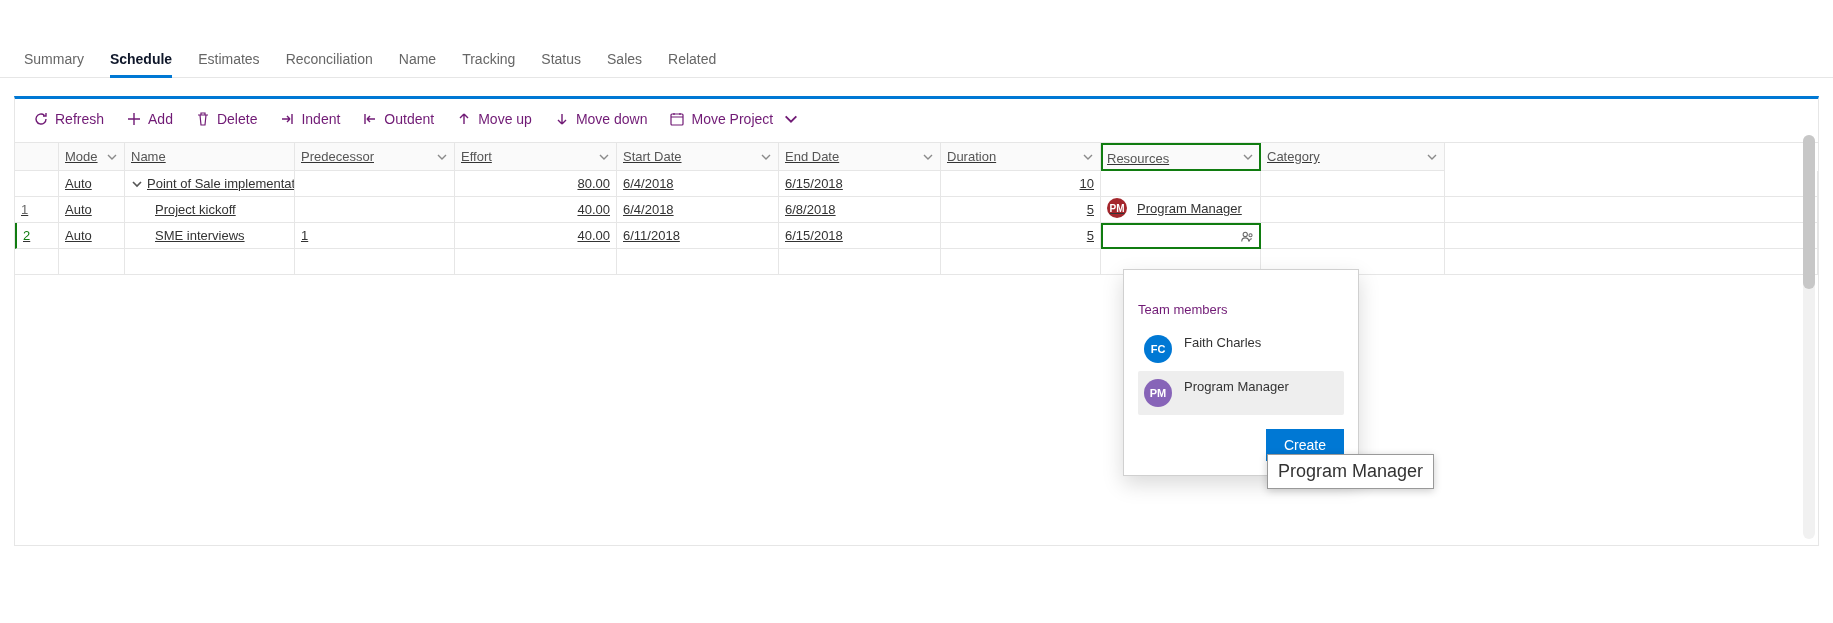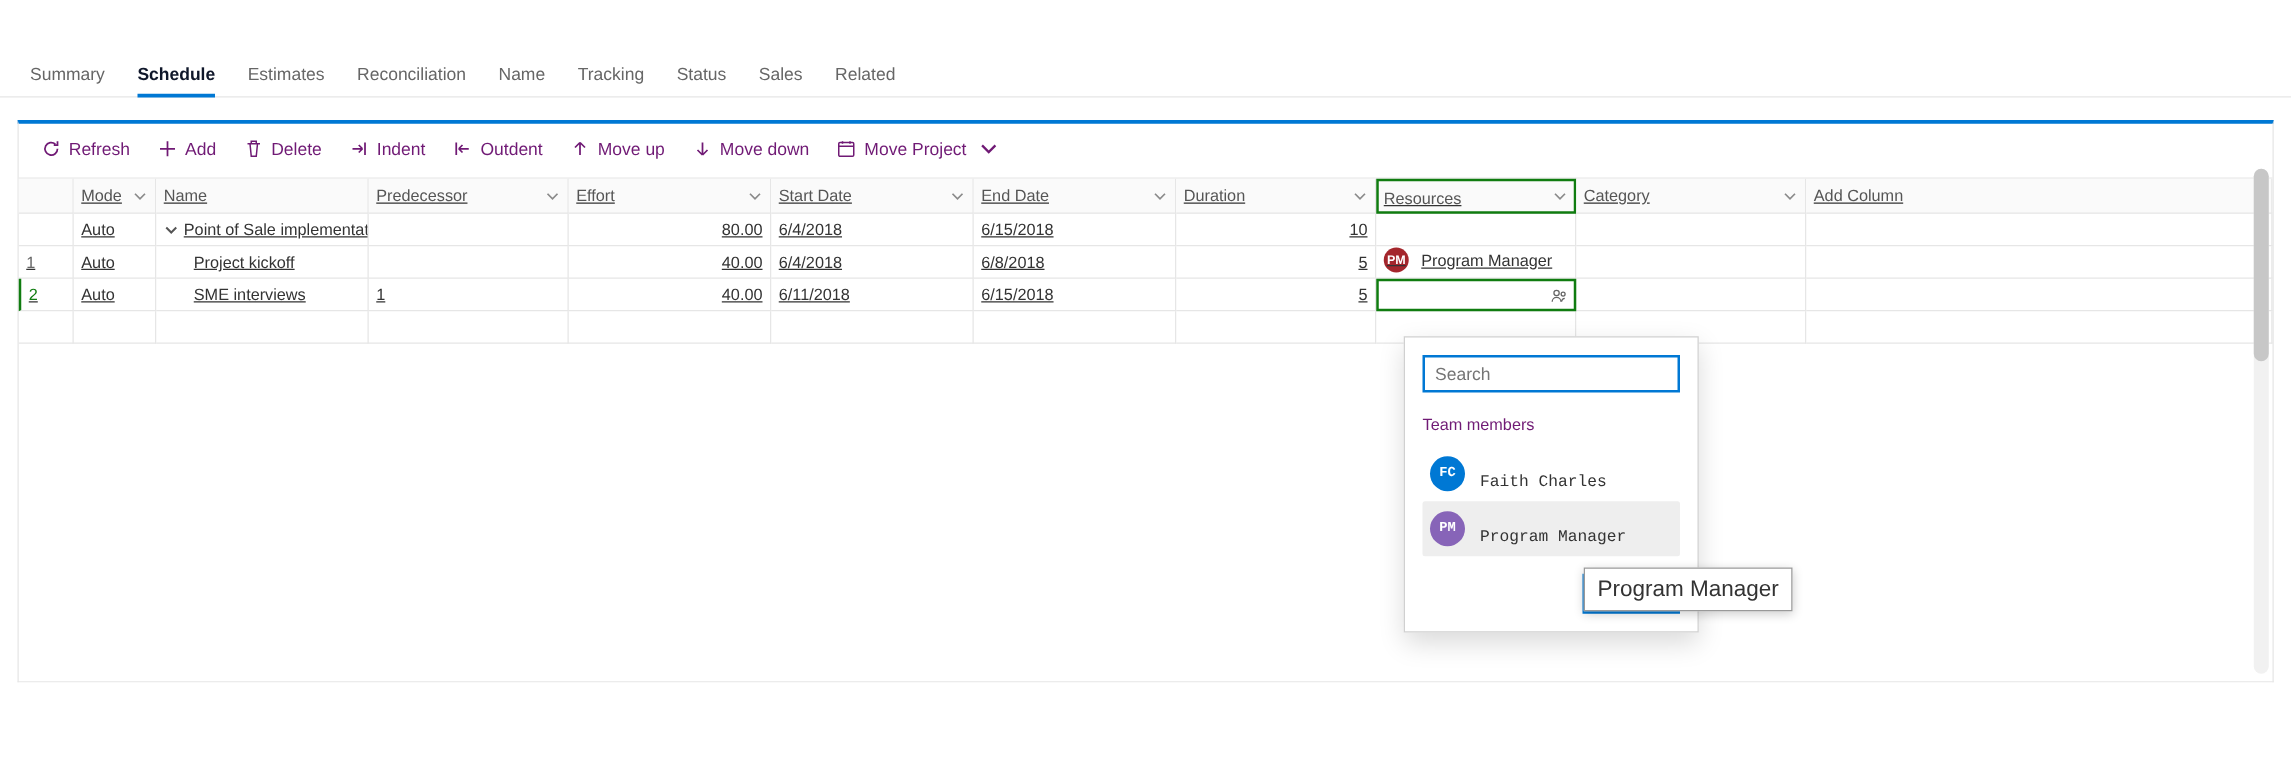--- a/index.html
+++ b/index.html
@@ -154,26 +154,25 @@
     font-size: 14px;
     outline: none;
   }
   .popup .section-label {
     color:#701a75;
     font-size:13px;
     margin: 18px 0 10px 0;
   }
   .member {
     display:flex;
-    align-items:flex-end;
+    align-items:flex-start;
     gap:12px;
     padding:8px 6px;
     border-radius:2px;
     cursor:pointer;
-    font-family:Liberation Mono, monospace;
   }
   .member .avatar { width:28px;height:28px;font-size:11px; }
   .member.hover { background:#eee; }
   .createbtn {
     display:block;
     margin: 14px 0 0 auto;
     background:#0078d4;
     color:#fff;
     border:none;
     padding: 8px 18px;
@@ -364,23 +363,20 @@
           </span>
       </div>
       <div class="cell c-cat">
         <span>Category</span>
         <span class="chev">
             <svg viewBox="0 0 12 12" stroke="currentColor" stroke-width="1.4" fill="none">
               <path d="M2 4l4 4 4-4"></path>
             </svg>
           </span>
       </div>
-      <div class="cell c-add">
-        <span>Add Column</span>
-      </div>
     </div>
 
     <div class="row">
       <div class="cell c-rownum"></div>
       <div class="cell c-mode">Auto</div>
       <div class="cell c-name">
         <span class="nameinner indent0">
           <span class="caret">
               <svg viewBox="0 0 12 12" stroke="currentColor" stroke-width="1.6" fill="none">
                 <path d="M2 4l4 4 4-4"></path>
@@ -458,21 +454,20 @@
       <div class="cell c-start"></div>
       <div class="cell c-end"></div>
       <div class="cell c-dur"></div>
       <div class="cell c-res"></div>
       <div class="cell c-cat"></div>
       <div class="cell c-add"></div>
     </div>
   </div>
 
   <div class="popup">
-    <input type="text" placeholder="Search" style="">
     <div class="section-label">Team members</div>
     <div class="member">
       <span class="avatar av-fc">FC</span>
       <span>Faith Charles</span>
     </div>
     <div class="member hover">
       <span class="avatar av-pm2">PM</span>
       <span>Program Manager</span>
     </div>
     <button class="createbtn">Create</button>

